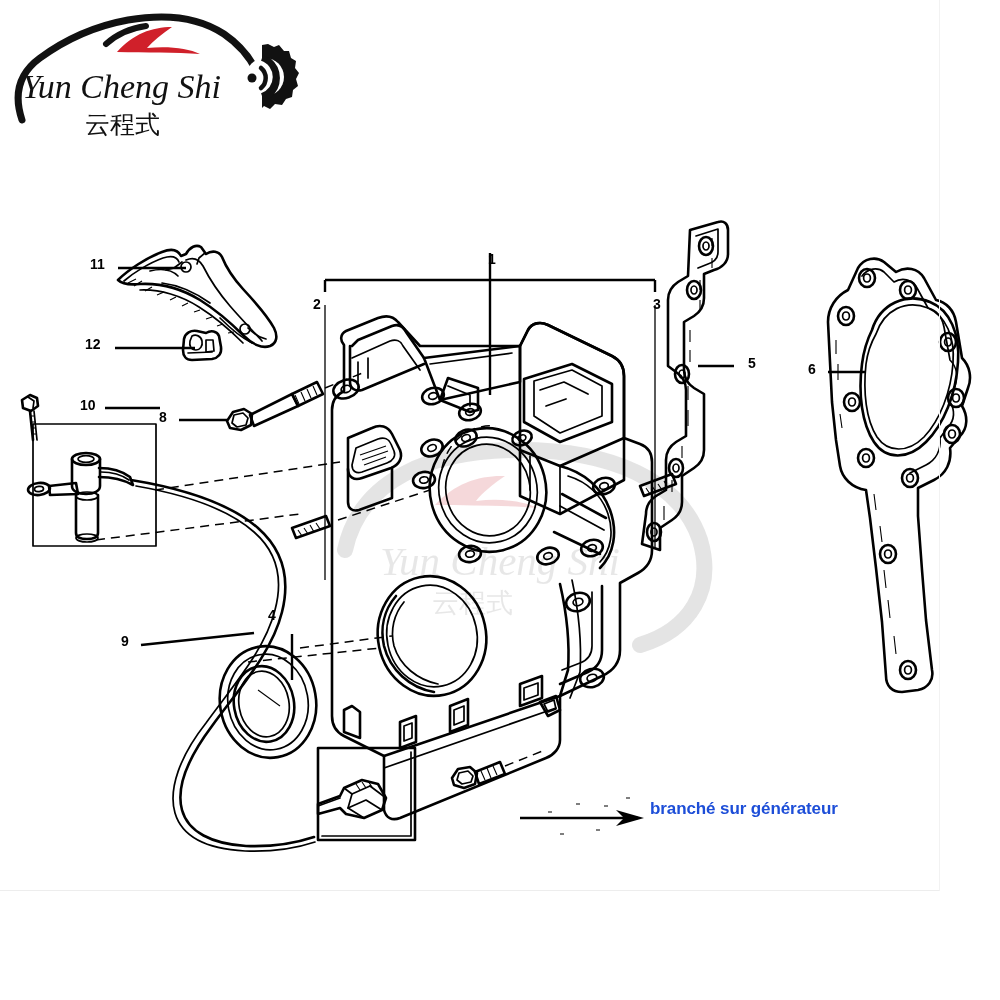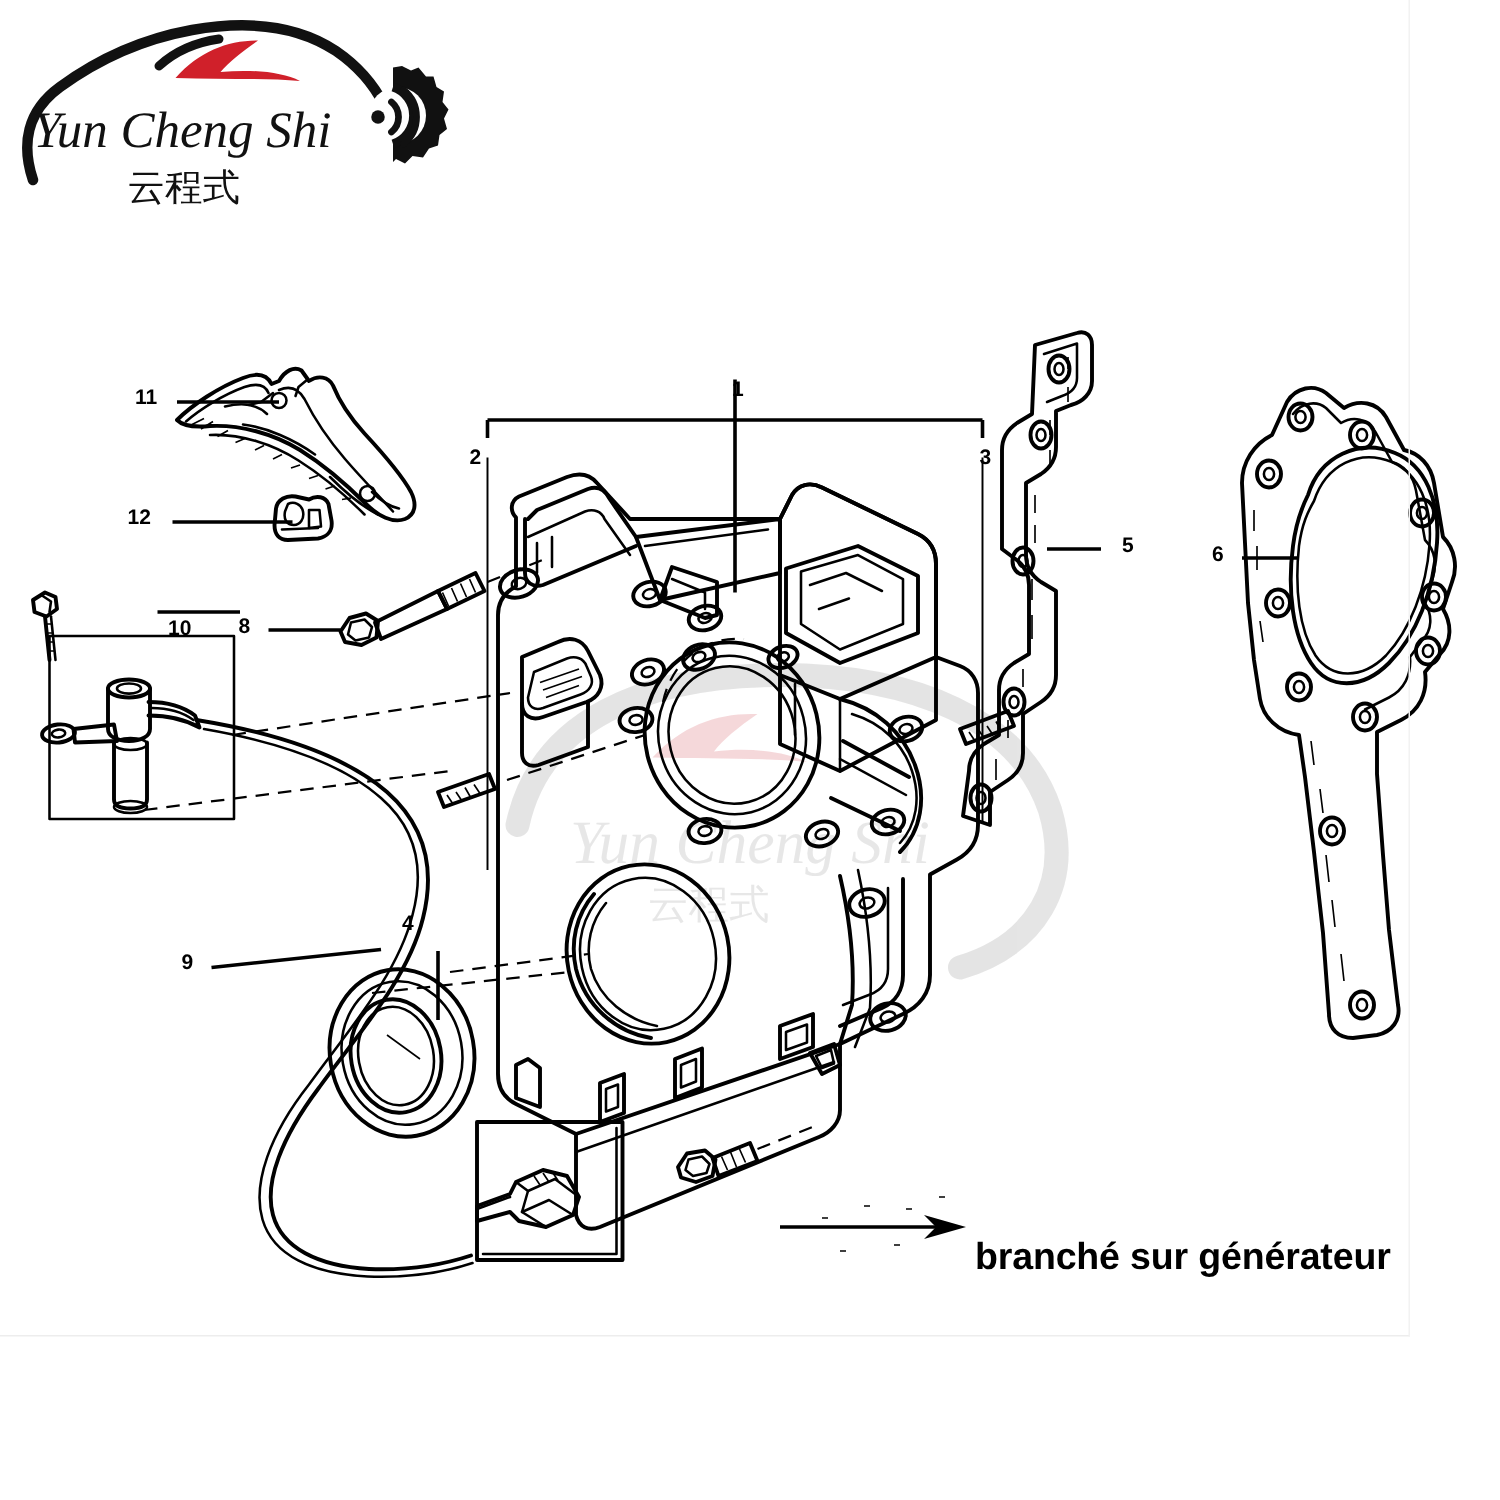--- a/index.html
+++ b/index.html
@@ -33,25 +33,24 @@
     color: #000000;
     line-height: 1;
     white-space: nowrap;
   }
   #note {
     position: absolute;
     left: 650px; top: 798px;
     width: 300px;
     font-family: "Liberation Sans", sans-serif;
     font-weight: bold;
-    font-size: 25px;
+    font-size: 17px;
     line-height: 1.28;
-    color: #000000;
+    color: #1d4ed8;
     letter-spacing: -0.1px;
-    margin-top: 24px;
   }
   #note div { white-space: nowrap; }
   #bottom-edge {
     position: absolute;
     left: 0; top: 890px;
     width: 940px; height: 1px;
     background: #ededed;
   }
   #right-edge {
     position: absolute;
@@ -451,21 +450,21 @@
   </svg>
 
   <div class="callout" style="left:488px; top:252px;">1</div>
   <div class="callout" style="left:313px; top:297px;">2</div>
   <div class="callout" style="left:653px; top:297px;">3</div>
   <div class="callout" style="left:268px; top:608px;">4</div>
   <div class="callout" style="left:748px; top:356px;">5</div>
   <div class="callout" style="left:808px; top:362px;">6</div>
   <div class="callout" style="left:159px; top:410px;">8</div>
   <div class="callout" style="left:121px; top:634px;">9</div>
-  <div class="callout" style="left:80px; top:411px;margin-left:32px;">10</div>
+  <div class="callout" style="left:80px; top:398px;">10</div>
   <div class="callout" style="left:90px; top:257px;">11</div>
   <div class="callout" style="left:85px; top:337px;">12</div>
 
   <div id="note">
     <div>branché sur générateur</div>
   </div>
 
   <div id="bottom-edge"></div>
   <div id="right-edge"></div>
 </div>

